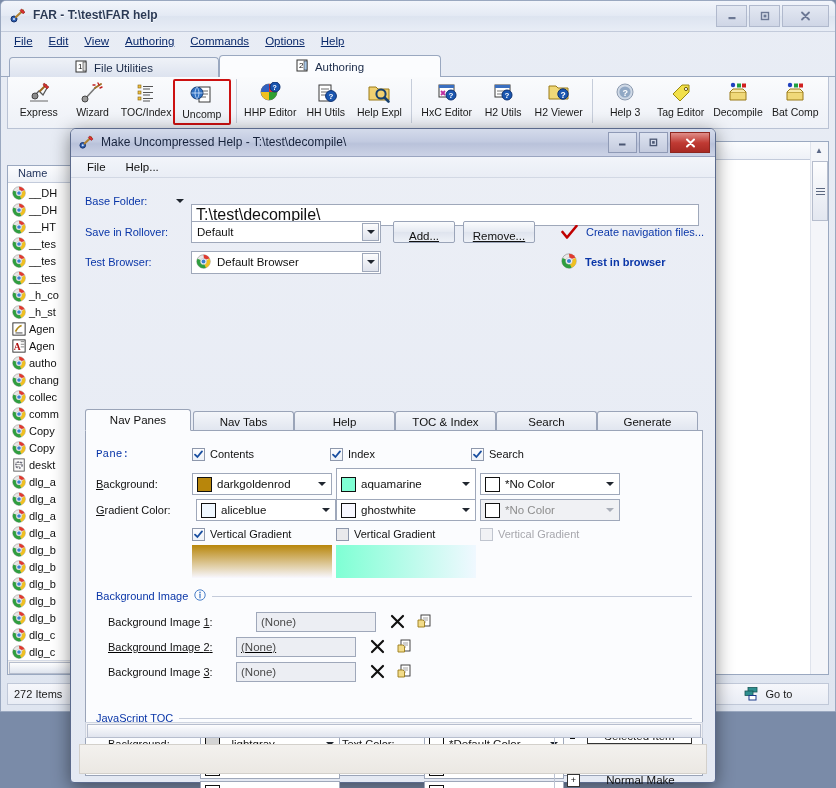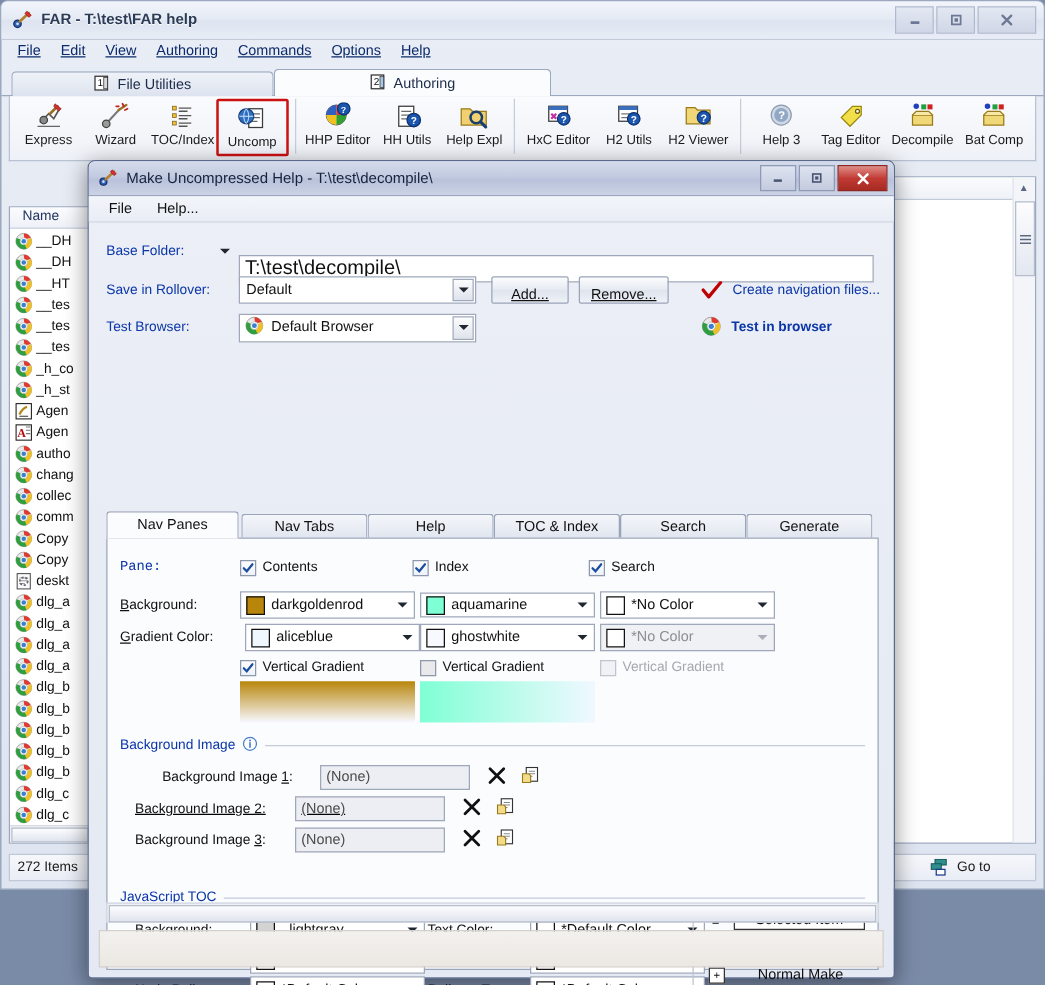--- a/index.html
+++ b/index.html
@@ -972,21 +972,21 @@
 
       <div class="row" style="left:10px;top:42px;width:596px;height:22px;">
         <span class="lblblk" style="width:96px;"><span class="uline">B</span>ackground:</span>
         <span class="combo" style="width:140px;height:22px;">
           <span class="swatch" id="sw-bg-0" style="background: rgb(184, 134, 11);"></span>
           <span>darkgoldenrod</span>
           <span class="arrowbox">
               <span class="caret"></span>
             </span>
         </span>
-        <span class="combo" style="width:140px;height:20px;margin-left:4px;">
+        <span class="combo" style="width:140px;height:32px;margin-left:4px;">
           <span class="swatch" id="sw-bg-1" style="background: rgb(127, 255, 212);"></span>
           <span>aquamarine</span>
           <span class="arrowbox">
               <span class="caret"></span>
             </span>
         </span>
         <span class="combo" style="width:140px;height:22px;margin-left:4px;">
           <span class="swatch" id="sw-bg-2" style="background: rgb(255, 255, 255);"></span>
           <span>*No Color</span>
           <span class="arrowbox">
@@ -1048,21 +1048,21 @@
           <svg width="12" height="12" viewBox="0 0 12 12">
               <circle cx="6" cy="6" r="5.2" fill="none" stroke="#4a7fc8" stroke-width="1"></circle>
               <circle cx="6" cy="3.4" r=".8" fill="#4a7fc8"></circle>
               <path d="M6 5.2 v3.6" stroke="#4a7fc8" stroke-width="1.3" stroke-linecap="round"></path>
             </svg>
         </span>
         <span class="gline" style="flex:1;"></span>
       </div>
 
       <div class="row" style="left:22px;top:180px;width:580px;height:22px;">
-        <span class="lblblk" style="width:148px;text-align:center;">Background Image <span class="uline">1</span>:</span>
+        <span class="lblblk" style="width:148px;">Background Image <span class="uline">1</span>:</span>
         <span class="txtbox grayed" style="width:120px;height:20px;">(None)</span>
         <span style="margin-left:14px;">
           <svg width="15" height="15" viewBox="0 0 15 15">
               <path d="M2 2 L13 13 M13 2 L2 13" stroke="#111" stroke-width="2.2" stroke-linecap="round"></path>
             </svg>
         </span>
         <span style="margin-left:12px;">
           <svg width="15" height="15" viewBox="0 0 15 15">
               <rect x="4" y="1" width="9" height="11" fill="#fff" stroke="#333" stroke-width=".9"></rect>
               <path d="M6 4 h5 M6 6 h5 M6 8 h3" stroke="#888" stroke-width=".8"></path>

